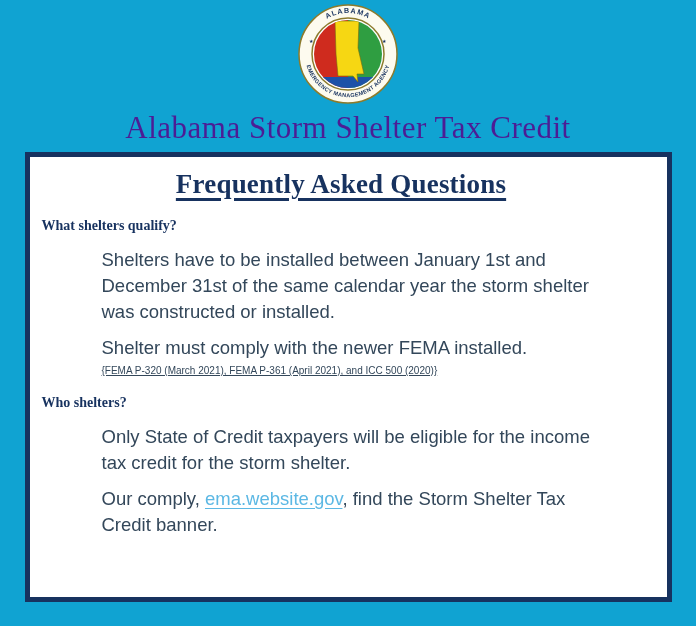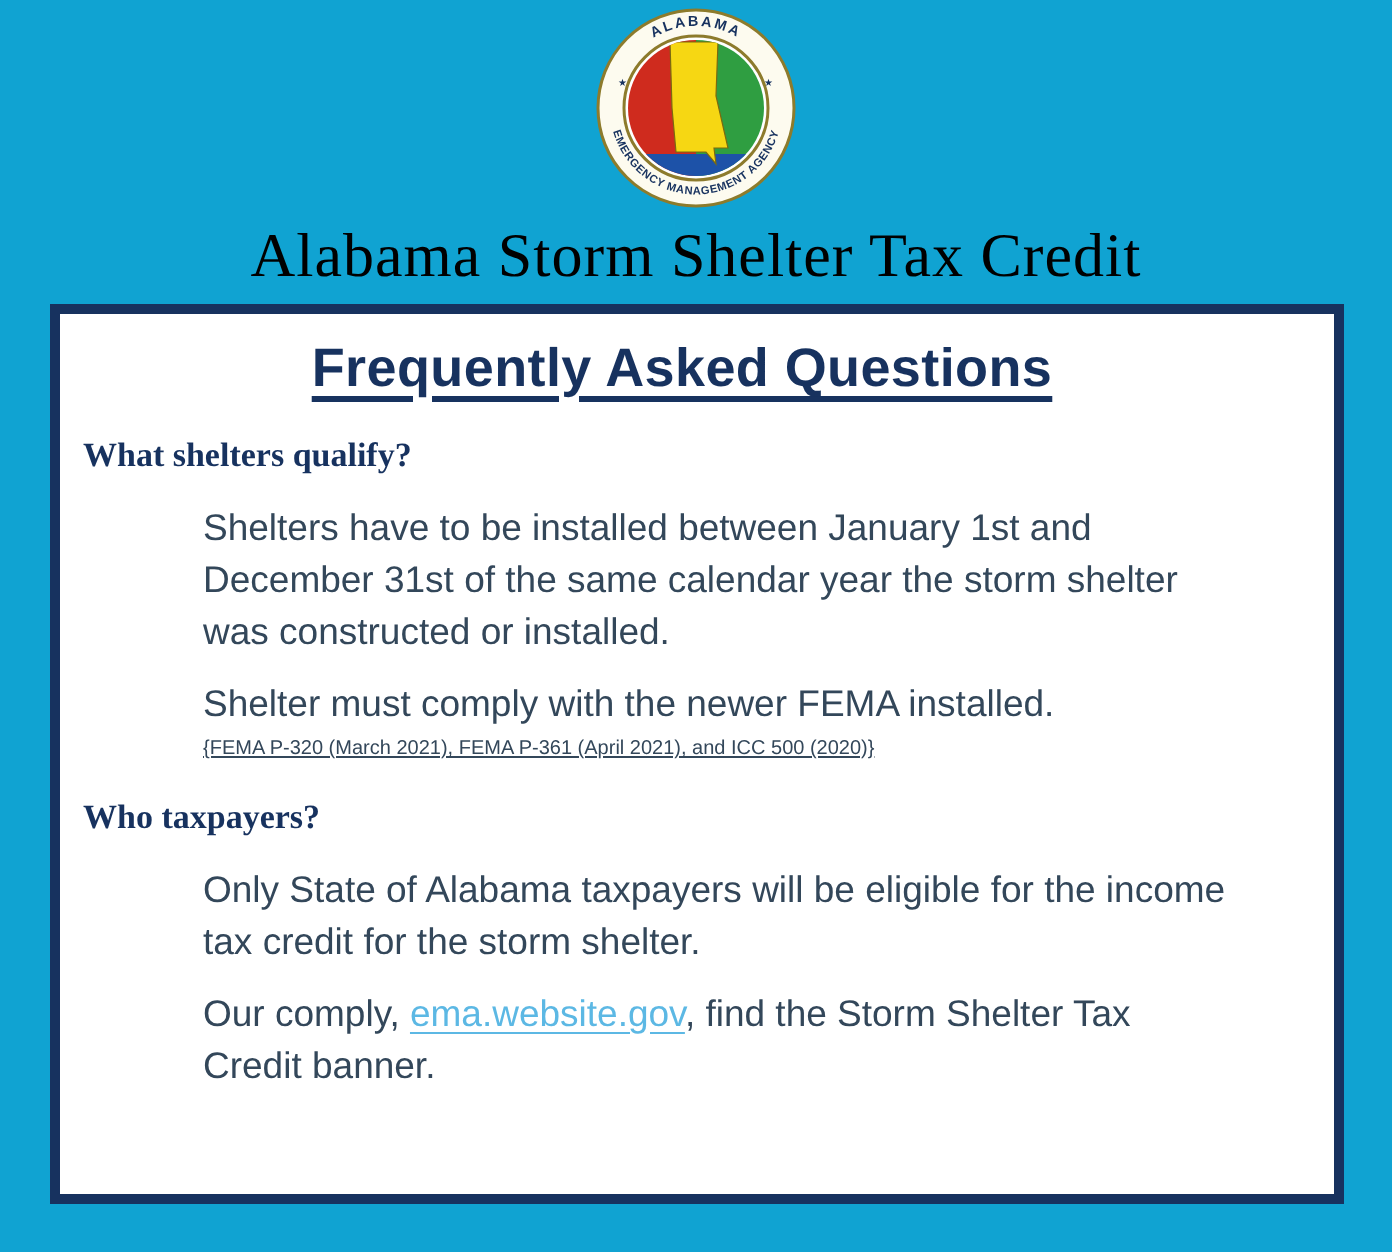--- a/index.html
+++ b/index.html
@@ -28,21 +28,21 @@
     width: 100px;
     height: 100px;
     margin: 4px auto 0;
   }
   .seal svg { width: 100%; height: 100%; display: block; }
   .page-title {
     font-family: "Liberation Serif", serif;
     font-weight: 400;
     font-size: 31px;
     line-height: 40px;
-    color: #000000;
+    color: #4c1d95;
     text-align: center;
     margin: 4px 0 4px;
     letter-spacing: 0.5px;
   }
   .faq-box {
     width: 647px;
     height: 450px;
     margin: 0 auto;
     background: var(--box-bg);
     border: 5px solid var(--navy);
@@ -51,24 +51,25 @@
   .faq-heading {
     text-align: center;
     font-size: 27px;
     font-weight: bold;
     color: var(--navy);
     text-decoration: underline;
     text-decoration-thickness: 3px;
     text-underline-offset: 5px;
     margin: 6px 0 0;
     letter-spacing: 0.2px;
+    font-family: Liberation Serif, serif;
   }
   .question {
     font-family: "Liberation Serif", serif;
-    font-size: 17px;
+    font-size: 14px;
     font-weight: 700;
     color: var(--navy);
     margin: 18px 0 0 4px;
   }
   .question.q2 { margin-top: 14px; }
   .question.q3 { margin-top: 14px; }
   .answer {
     font-size: 18.5px;
     line-height: 26px;
     color: var(--body-text);
@@ -128,21 +129,21 @@
 
   <div class="faq-box">
     <h2 class="faq-heading">Frequently Asked Questions</h2>
 
     <h3 class="question q1">What shelters qualify?</h3>
     <p class="answer a1">Shelters have to be installed between January 1st and
 December 31st of the same calendar year the storm shelter
 was constructed or installed.</p>
     <p class="answer a2"><span>Shelter must comply with the newer FEMA installed.</span><span class="note">{FEMA P-320 (March 2021), FEMA P-361 (April 2021), and ICC 500 (2020)}</span></p>
 
-    <h3 class="question q2">Who taxpayers?</h3>
-    <p class="answer a3">Only State of Alabama taxpayers will be eligible for the income
+    <h3 class="question q2">Who shelters?</h3>
+    <p class="answer a3">Only State of Credit taxpayers will be eligible for the income
 tax credit for the storm shelter.</p>
 
     <p class="answer a4"><span>Our comply, </span><a class="ema-link">ema.website.gov</a><span>, find the Storm Shelter Tax
 Credit banner.</span></p>
   </div>
 
 </div>
 
 </body></html>

